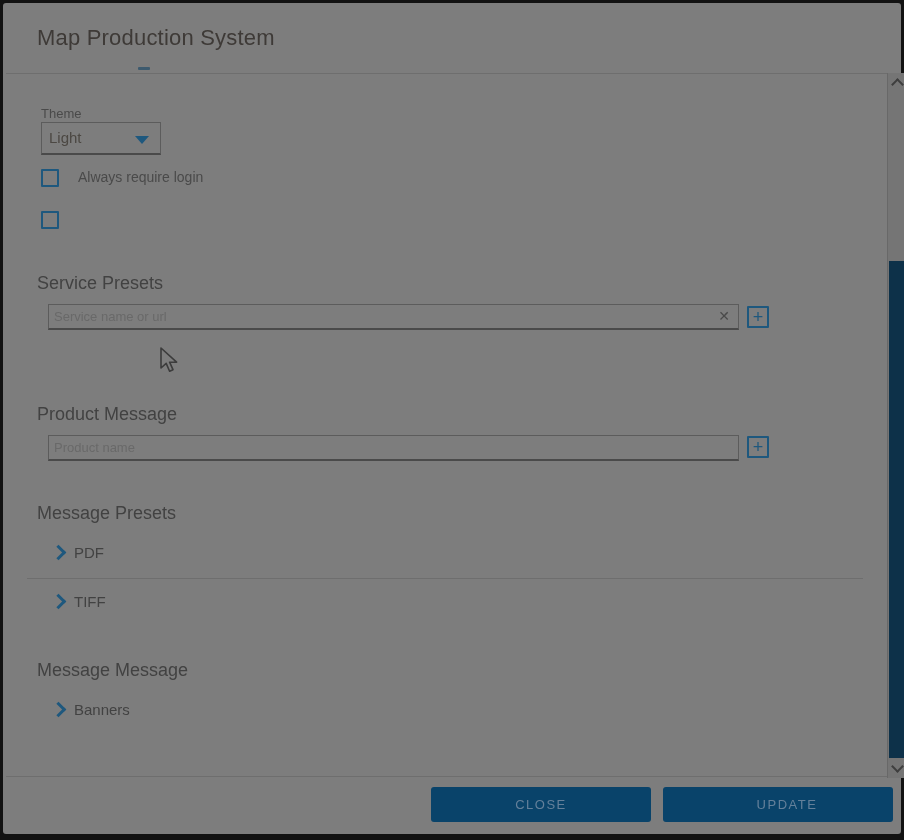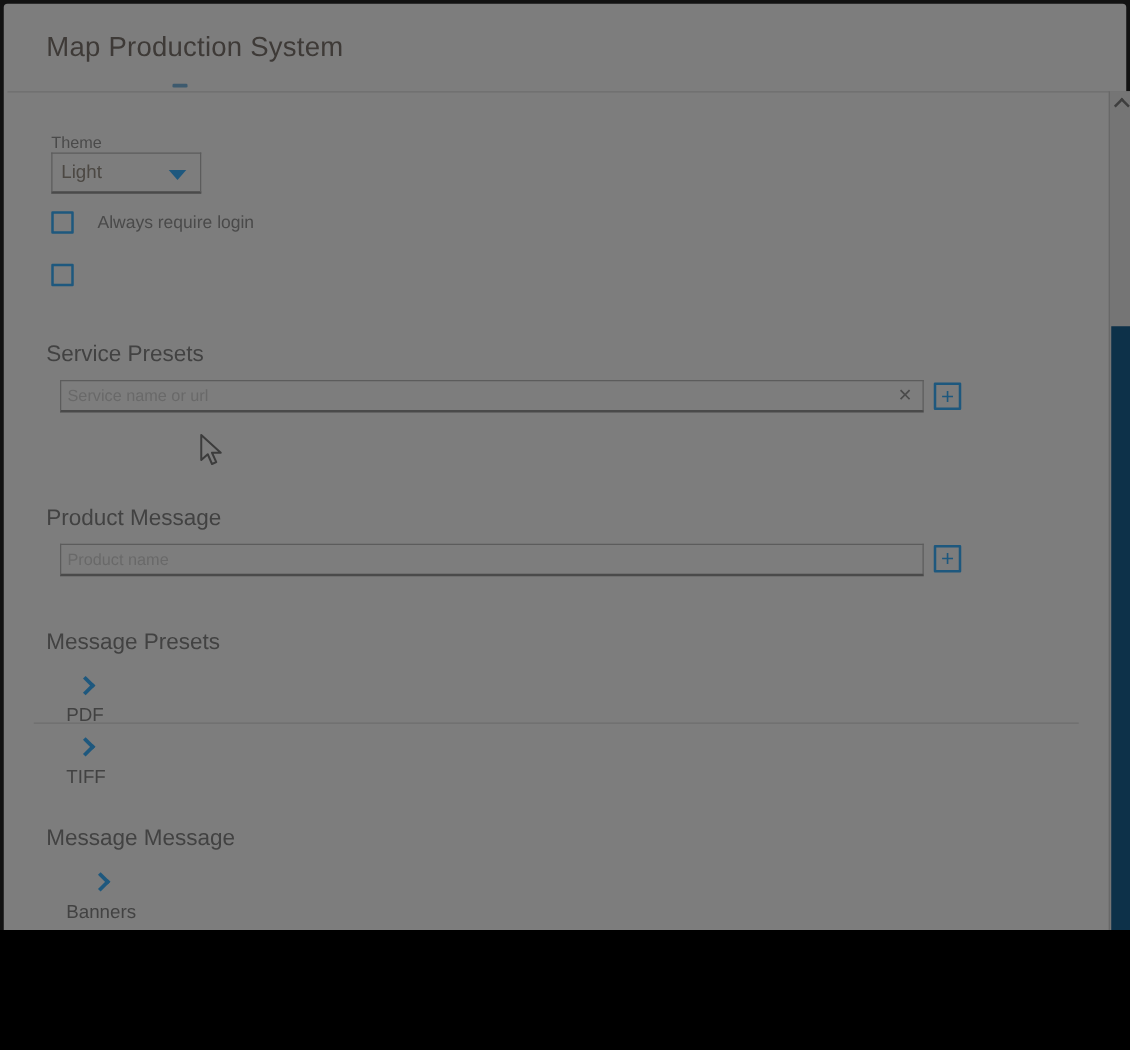--- a/index.html
+++ b/index.html
@@ -1,17 +1,17 @@
 <!DOCTYPE html>
 <html style="--background: #7d7d7d; --outer-border: #121212; --divider: #6e6e6e; --title-text: #3e3a37; --heading-text: #424242; --label-text: #4a4a4a; --placeholder-text: #696969; --input-border: #5c5c5c; --input-border-bottom: #4a4a4a; --accent-blue: #1e587e; --button-bg: #09436a; --button-text: #64809a; --scroll-track: #757575; --scroll-thumb: #0d3149; --scroll-arrow: #3e3e3e; --icon-gray: #4a4a4a;"><head>
 <meta charset="utf-8">
 <style>
   html,body{margin:0;padding:0;}
   body{background:#000;font-family:"Liberation Sans", sans-serif;}
-  .screen{position:relative;width:904px;height:744px;background:var(--outer-border,#121212);overflow:hidden;}
+  .screen{position:relative;width:904px;height:840px;background:var(--outer-border,#121212);overflow:hidden;}
   .dialog{position:absolute;left:3px;top:3px;width:898px;height:831px;background:var(--background,#7d7d7d);border-radius:3px;}
 
   
   .title{position:absolute;left:34px;top:22px;font-size:22px;color:var(--title-text,#3e3a37);letter-spacing:.2px;}
   .titlebar-divider{position:absolute;left:3px;top:70px;width:898px;height:1px;background:var(--divider,#6e6e6e);}
   .clipped-sliver{position:absolute;left:135px;top:64px;width:12px;height:3px;background:#3d5a6e;border-radius:1px;}
 
   
   .small-label{position:absolute;font-size:13px;color:var(--label-text,#4a4a4a);}
   .heading{position:absolute;font-size:18px;color:var(--heading-text,#424242);}
@@ -35,21 +35,21 @@
   .text-input{width:100%;height:100%;box-sizing:border-box;background:transparent;
     border:1px solid var(--input-border,#5c5c5c);border-bottom:2px solid var(--input-border-bottom,#4a4a4a);
     font-family:"Liberation Sans",sans-serif;font-size:13px;color:var(--label-text,#4a4a4a);padding:0 26px 0 5px;outline:none;}
   .text-input::placeholder{color:var(--placeholder-text,#696969);opacity:1;}
   .clear-icon{position:absolute;right:9px;top:4px;font-size:14px;color:var(--icon-gray,#4a4a4a);cursor:pointer;line-height:17px;}
   .add-btn{position:absolute;width:22px;height:22px;box-sizing:border-box;background:transparent;
     border:2px solid var(--accent-blue,#1e587e);border-radius:1px;color:var(--accent-blue,#1e587e);
     font-size:18px;line-height:16px;text-align:center;padding:0;cursor:pointer;font-family:"Liberation Sans",sans-serif;}
 
   
-  .expand-row{position:absolute;display:flex;align-items:center;gap:10px;cursor:pointer;flex-direction:column;}
+  .expand-row{position:absolute;display:flex;align-items:center;gap:10px;cursor:pointer;}
   .chevron-right{width:8px;height:8px;border-top:3px solid var(--accent-blue,#1e587e);
     border-right:3px solid var(--accent-blue,#1e587e);transform:rotate(45deg);margin-top:-1px;}
   .expand-label{font-size:15px;color:var(--heading-text,#424242);}
   .row-divider{position:absolute;height:1px;background:var(--divider,#6e6e6e);}
 
   
   .footer-divider{position:absolute;left:3px;top:773px;width:898px;height:1px;background:var(--divider,#6e6e6e);}
   .footer-btn{position:absolute;top:784px;height:35px;border:none;border-radius:3px;
     background:var(--button-bg,#09436a);color:var(--button-text,#64809a);
     font-family:"Liberation Sans",sans-serif;font-size:13px;letter-spacing:1.5px;cursor:pointer;}
@@ -115,20 +115,21 @@
     </div>
 
     <div class="heading" style="left:34px;top:657px;">Message Message</div>
 
     <div class="expand-row" style="left:50px;top:698px;">
       <span class="chevron-right"></span>
       <span class="expand-label">Banners</span>
     </div>
 
     <div class="footer-divider"></div>
+    <button class="footer-btn btn-close">CLOSE</button>
     <button class="footer-btn btn-update">UPDATE</button>
 
     <div class="scrollbar">
       <span class="scroll-arrow up"></span>
       <div class="scroll-thumb"></div>
       <span class="scroll-arrow down"></span>
     </div>
 
     <svg class="cursor" width="20" height="28" viewBox="0 0 20 28">
       <polygon points="1,1 1,21 6.2,16.4 9.6,24.2 13,22.7 9.6,15.2 16.6,15.2" fill="#7d7d7d" stroke="#3c3c3c" stroke-width="1.6" stroke-linejoin="round"></polygon>

